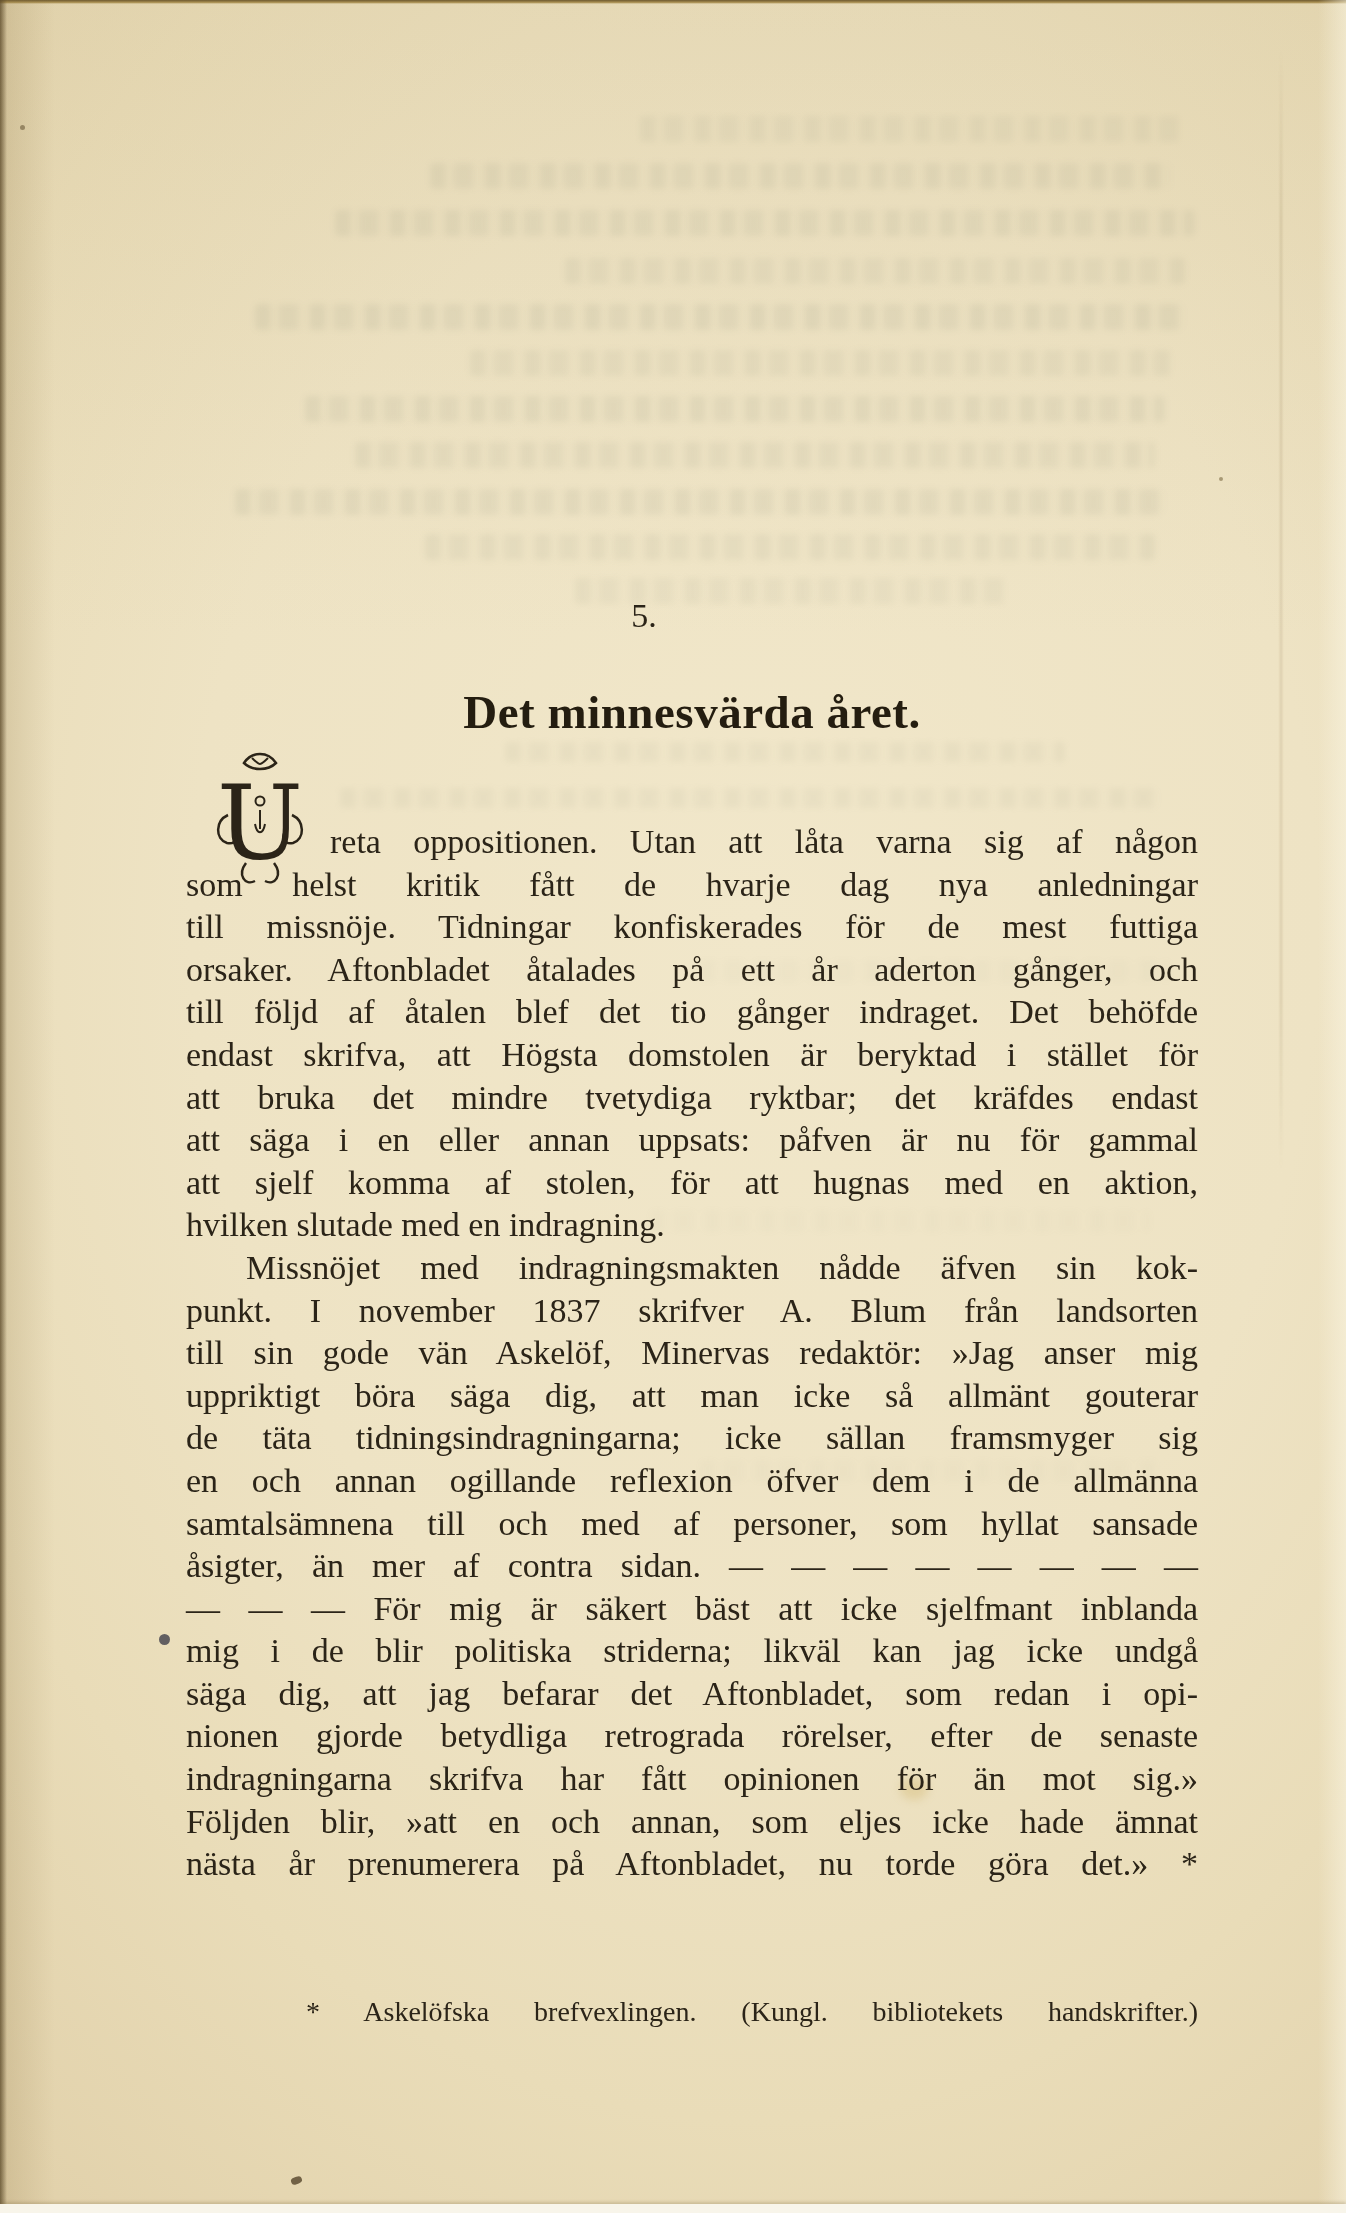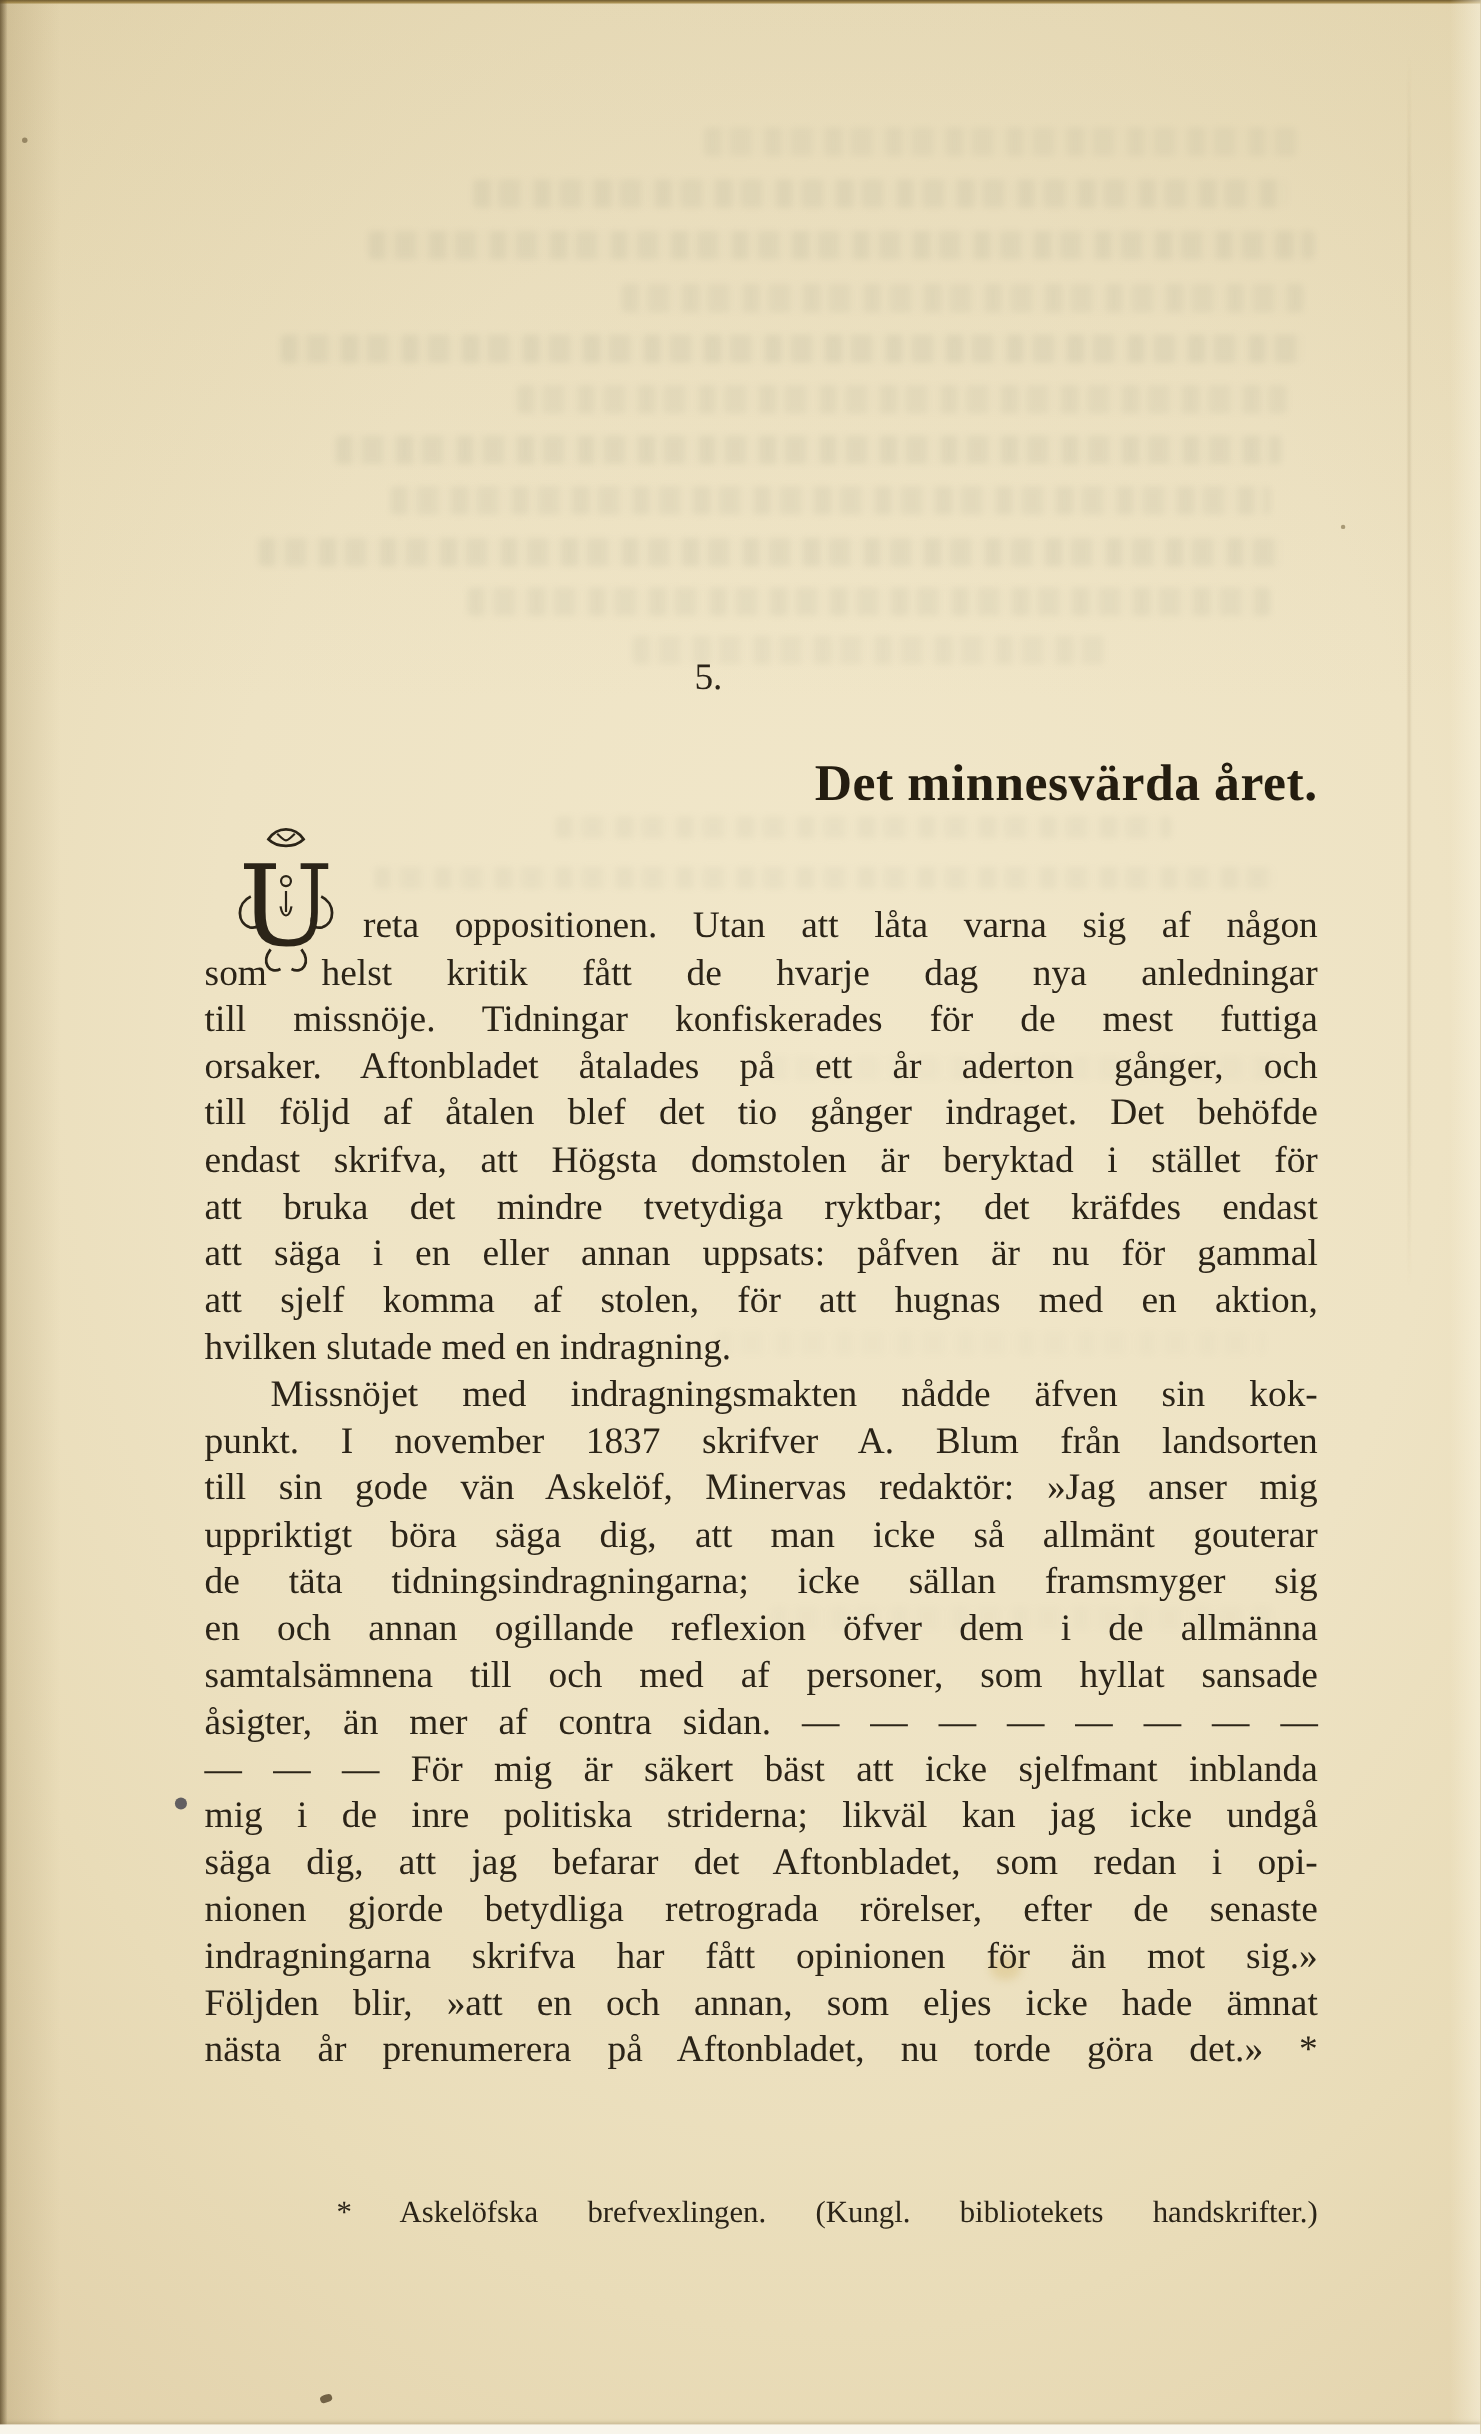--- a/index.html
+++ b/index.html
@@ -30,21 +30,21 @@
   .ghost { position:absolute; height:26px; border-radius:4px; filter:blur(3px);
            background:repeating-linear-gradient(90deg,
              rgba(148,150,126,.34) 0 15px, rgba(148,150,126,.06) 15px 24px,
              rgba(148,150,126,.30) 24px 43px, rgba(148,150,126,.05) 43px 55px); }
   .speck { position:absolute; border-radius:50%; }
   .margin-dot { position:absolute; left:159px; top:1634px; width:11px; height:11px;
                 border-radius:50%; background:#41404b; opacity:.8; filter:blur(.5px); }
   
   .section-num { position:absolute; top:596px; left:186px; width:1012px; text-align:center;
                  transform:translateX(-48px); font-size:34px; line-height:40px; }
-  .title { position:absolute; top:686px; left:186px; width:1012px; text-align:right;
+  .title { position:absolute; top:686px; left:186px; width:1012px; text-align:center;
            font-size:47px; line-height:52px; font-weight:bold; color:#241d10; letter-spacing:.5px; }
   .body-block { position:absolute; left:186px; top:821px; width:1012px;
                 font-size:34px; line-height:42.6px; color:#2b2418; }
   .line { position:relative; height:42.6px; }
   .j { text-align:justify; text-align-last:justify; }
   .line .it, .footnote .it { }
   .pad-l1 { padding-left:124px; }
   .pad-l2 { padding-left:144px; }
   .indent { padding-left:60px; }
   .dropcap { position:absolute; left:26px; top:-72px; width:96px; height:140px; }
@@ -120,21 +120,21 @@
     <div class="line"><span>hvilken slutade med en indragning.</span></div>
     <div class="line j indent"><span>Missnöjet med indragningsmakten nådde äfven sin kok-</span><span class="it"></span><span></span></div>
     <div class="line j"><span>punkt.  I november 1837 skrifver A. Blum från landsorten</span><span class="it"></span><span></span></div>
     <div class="line j"><span>till sin gode vän Askelöf, Minervas redaktör: »Jag anser mig</span><span class="it"></span><span></span></div>
     <div class="line j"><span>uppriktigt böra säga dig, att man icke så allmänt gouterar</span><span class="it"></span><span></span></div>
     <div class="line j"><span>de täta tidningsindragningarna; icke sällan framsmyger sig</span><span class="it"></span><span></span></div>
     <div class="line j"><span>en och annan ogillande reflexion öfver dem i de allmänna</span><span class="it"></span><span></span></div>
     <div class="line j"><span>samtalsämnena till och med af personer, som hyllat sansade</span><span class="it"></span><span></span></div>
     <div class="line j"><span>åsigter, än mer af contra sidan. — — — — — — — —</span><span class="it"></span><span></span></div>
     <div class="line j"><span>— — — För mig är säkert bäst att icke sjelfmant inblanda</span><span class="it"></span><span></span></div>
-    <div class="line j"><span>mig i de inre politiska striderna; likväl kan jag icke undgå</span><span class="it"></span><span></span></div>
+    <div class="line j"><span>mig i de blir politiska striderna; likväl kan jag icke undgå</span><span class="it"></span><span></span></div>
     <div class="line j"><span>säga dig, att jag befarar det Aftonbladet, som redan i opi-</span><span class="it"></span><span></span></div>
     <div class="line j"><span>nionen gjorde betydliga retrograda rörelser, efter de senaste</span><span class="it"></span><span></span></div>
     <div class="line j"><span>indragningarna skrifva har fått opinionen för än mot sig.»</span><span class="it"></span><span></span></div>
     <div class="line j"><span>Följden blir, »att en och annan, som eljes icke hade ämnat</span><span class="it"></span><span></span></div>
     <div class="line j"><span>nästa år prenumerera på Aftonbladet, nu torde göra det.» *</span><span class="it"></span><span></span></div>
   </div>
 
   <div class="footnote">
     <div class="footnote-inner"><span>* </span><span class="it">Askelöfska</span><span> brefvexlingen.  (Kungl. bibliotekets handskrifter.)</span></div>
   </div>

